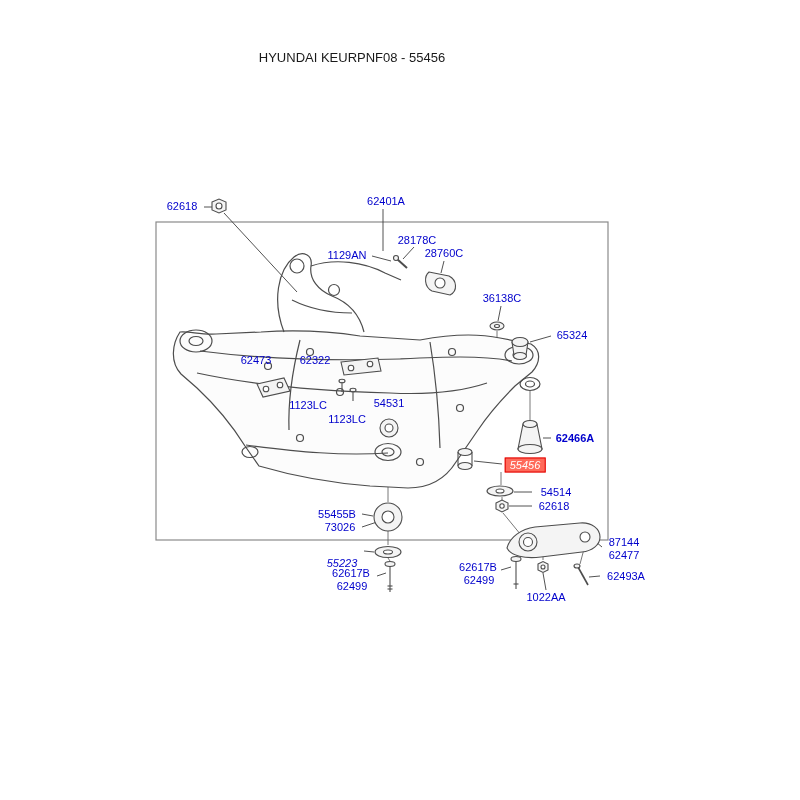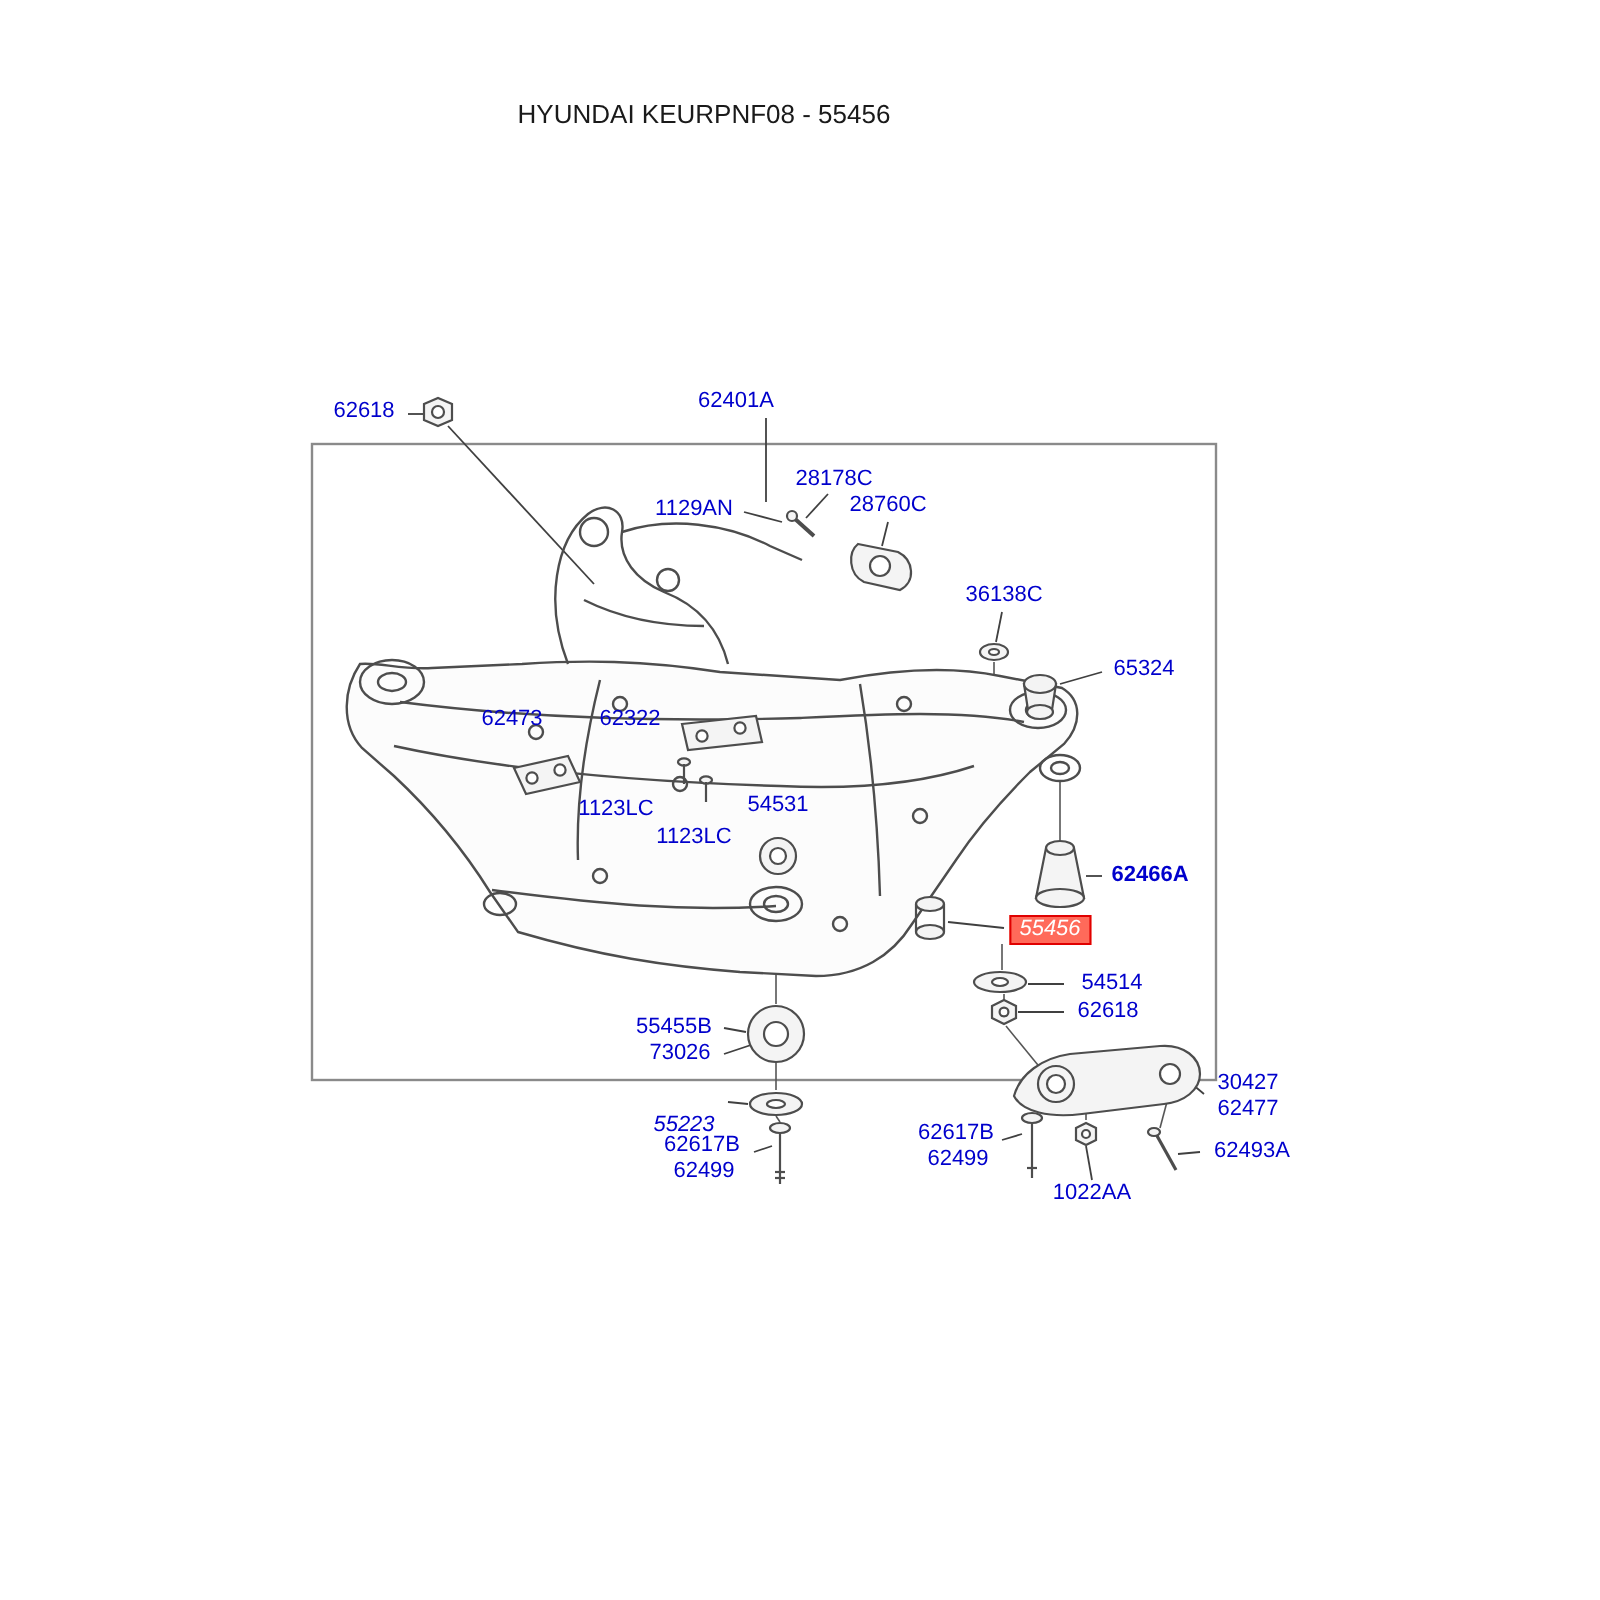--- a/index.html
+++ b/index.html
@@ -216,40 +216,40 @@
       </g>
       <g>
         <line x1="578" y1="567" x2="588" y2="585" stroke-width="1.6"></line>
         <ellipse cx="577" cy="566" rx="3" ry="2"></ellipse>
       </g>
     </g>
   </svg>
 
   <div class="labels-layer">
       <span class="part-label" style="left: 182px; top: 206px;">62618</span>
-      <span class="part-label" style="left: 368px; top: 201px;">62401A</span>
+      <span class="part-label" style="left: 386px; top: 201px;">62401A</span>
       <span class="part-label" style="left: 417px; top: 240px;">28178C</span>
       <span class="part-label" style="left: 347px; top: 255px;">1129AN</span>
       <span class="part-label" style="left: 444px; top: 253px;">28760C</span>
       <span class="part-label" style="left: 502px; top: 298px;">36138C</span>
       <span class="part-label" style="left: 572px; top: 335px;">65324</span>
       <span class="part-label" style="left: 256px; top: 360px;">62473</span>
       <span class="part-label" style="left: 315px; top: 360px;">62322</span>
       <span class="part-label" style="left: 308px; top: 405px;">1123LC</span>
       <span class="part-label" style="left: 347px; top: 419px;">1123LC</span>
       <span class="part-label" style="left: 389px; top: 403px;">54531</span>
       <span class="part-label" style="left: 575px; top: 438px; font-weight: bold;">62466A</span>
       <span class="part-label highlighted" style="left: 525px; top: 465px;">55456</span>
       <span class="part-label" style="left: 556px; top: 492px;">54514</span>
       <span class="part-label" style="left: 554px; top: 506px;">62618</span>
       <span class="part-label" style="left: 337px; top: 514px;">55455B</span>
       <span class="part-label" style="left: 340px; top: 527px;">73026</span>
       <span class="part-label" style="left: 342px; top: 563px; font-style: italic;">55223</span>
       <span class="part-label" style="left: 351px; top: 573px;">62617B</span>
       <span class="part-label" style="left: 352px; top: 586px;">62499</span>
-      <span class="part-label" style="left: 624px; top: 542px;">30427</span>
+      <span class="part-label" style="left: 624px; top: 542px;">87144</span>
       <span class="part-label" style="left: 624px; top: 555px;">62477</span>
       <span class="part-label" style="left: 478px; top: 567px;">62617B</span>
       <span class="part-label" style="left: 479px; top: 580px;">62499</span>
       <span class="part-label" style="left: 626px; top: 576px;">62493A</span>
       <span class="part-label" style="left: 546px; top: 597px;">1022AA</span>
     </div>
 </div>
 
 </body></html>

